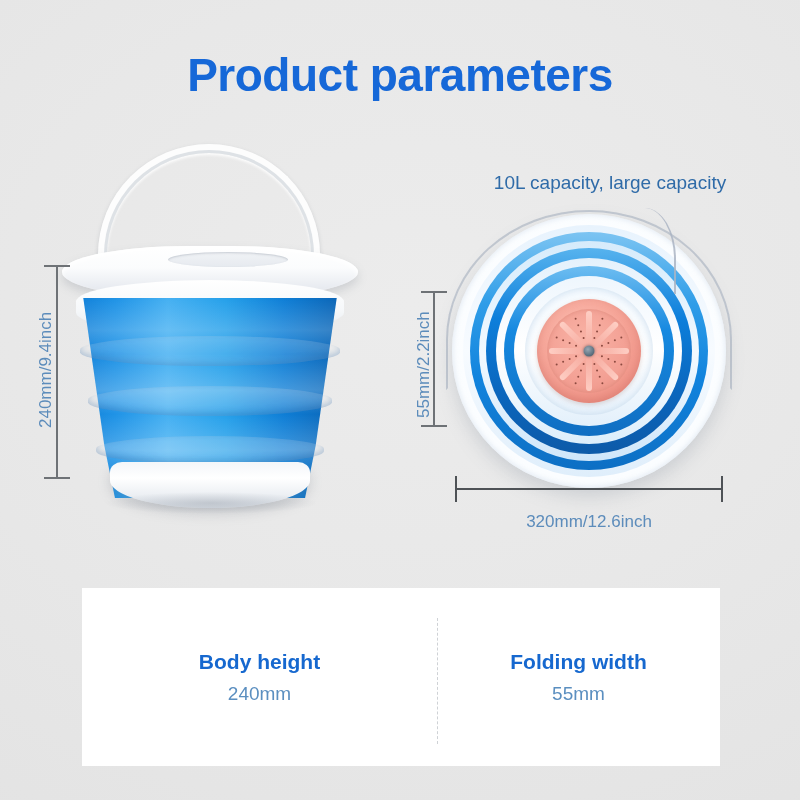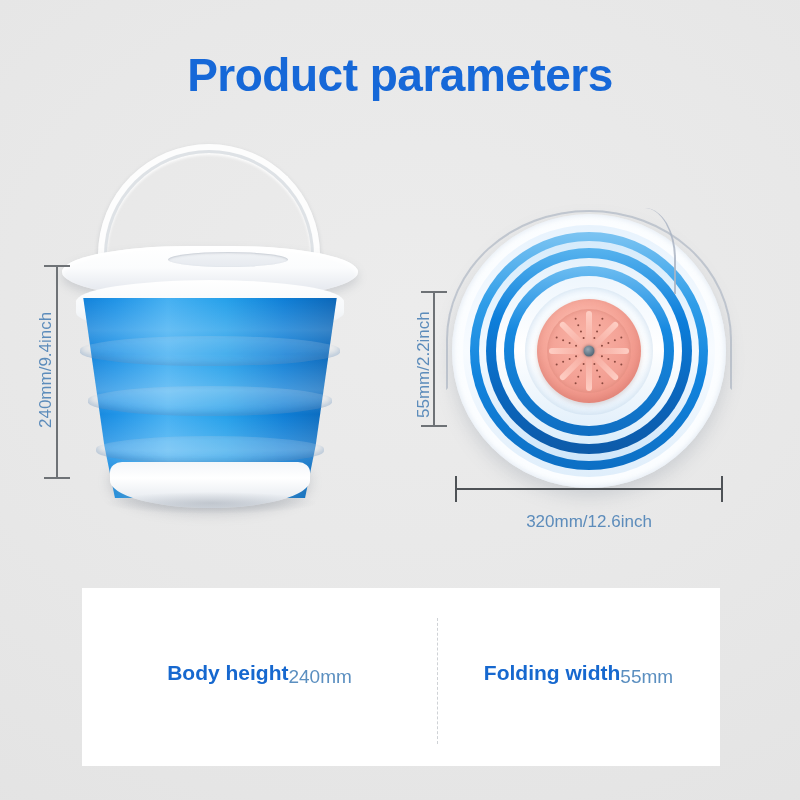--- a/index.html
+++ b/index.html
@@ -316,20 +316,21 @@
     top: 588px;
     width: 638px;
     height: 178px;
     background: #ffffff;
     display: flex;
   }
   .spec-col {
     flex: 1;
     position: relative;
     display: flex;
+    flex-direction: column;
     align-items: center;
     justify-content: center;
     margin-left: 36px;
   }
   .spec-col + .spec-col::before {
     content: "";
     position: absolute;
     left: 0;
     top: 30px;
     bottom: 22px;
@@ -348,20 +349,21 @@
     white-space: nowrap;
   }
 </style>
 </head>
 <body>
 
 <div id="stage">
 
   <div class="title">Product parameters</div>
 
+  <div class="capacity-caption">10L capacity, large capacity</div>
 
   <div class="bucket-left">
     <div class="bl-handle"></div>
     <div class="bl-handle-shade"></div>
     <div class="bl-lid"></div>
     <div class="bl-lid-slot"></div>
     <div class="bl-rim"></div>
     <div class="bl-body"></div>
     <div class="bl-ring bl-r1"></div>
     <div class="bl-ring bl-r2"></div>

